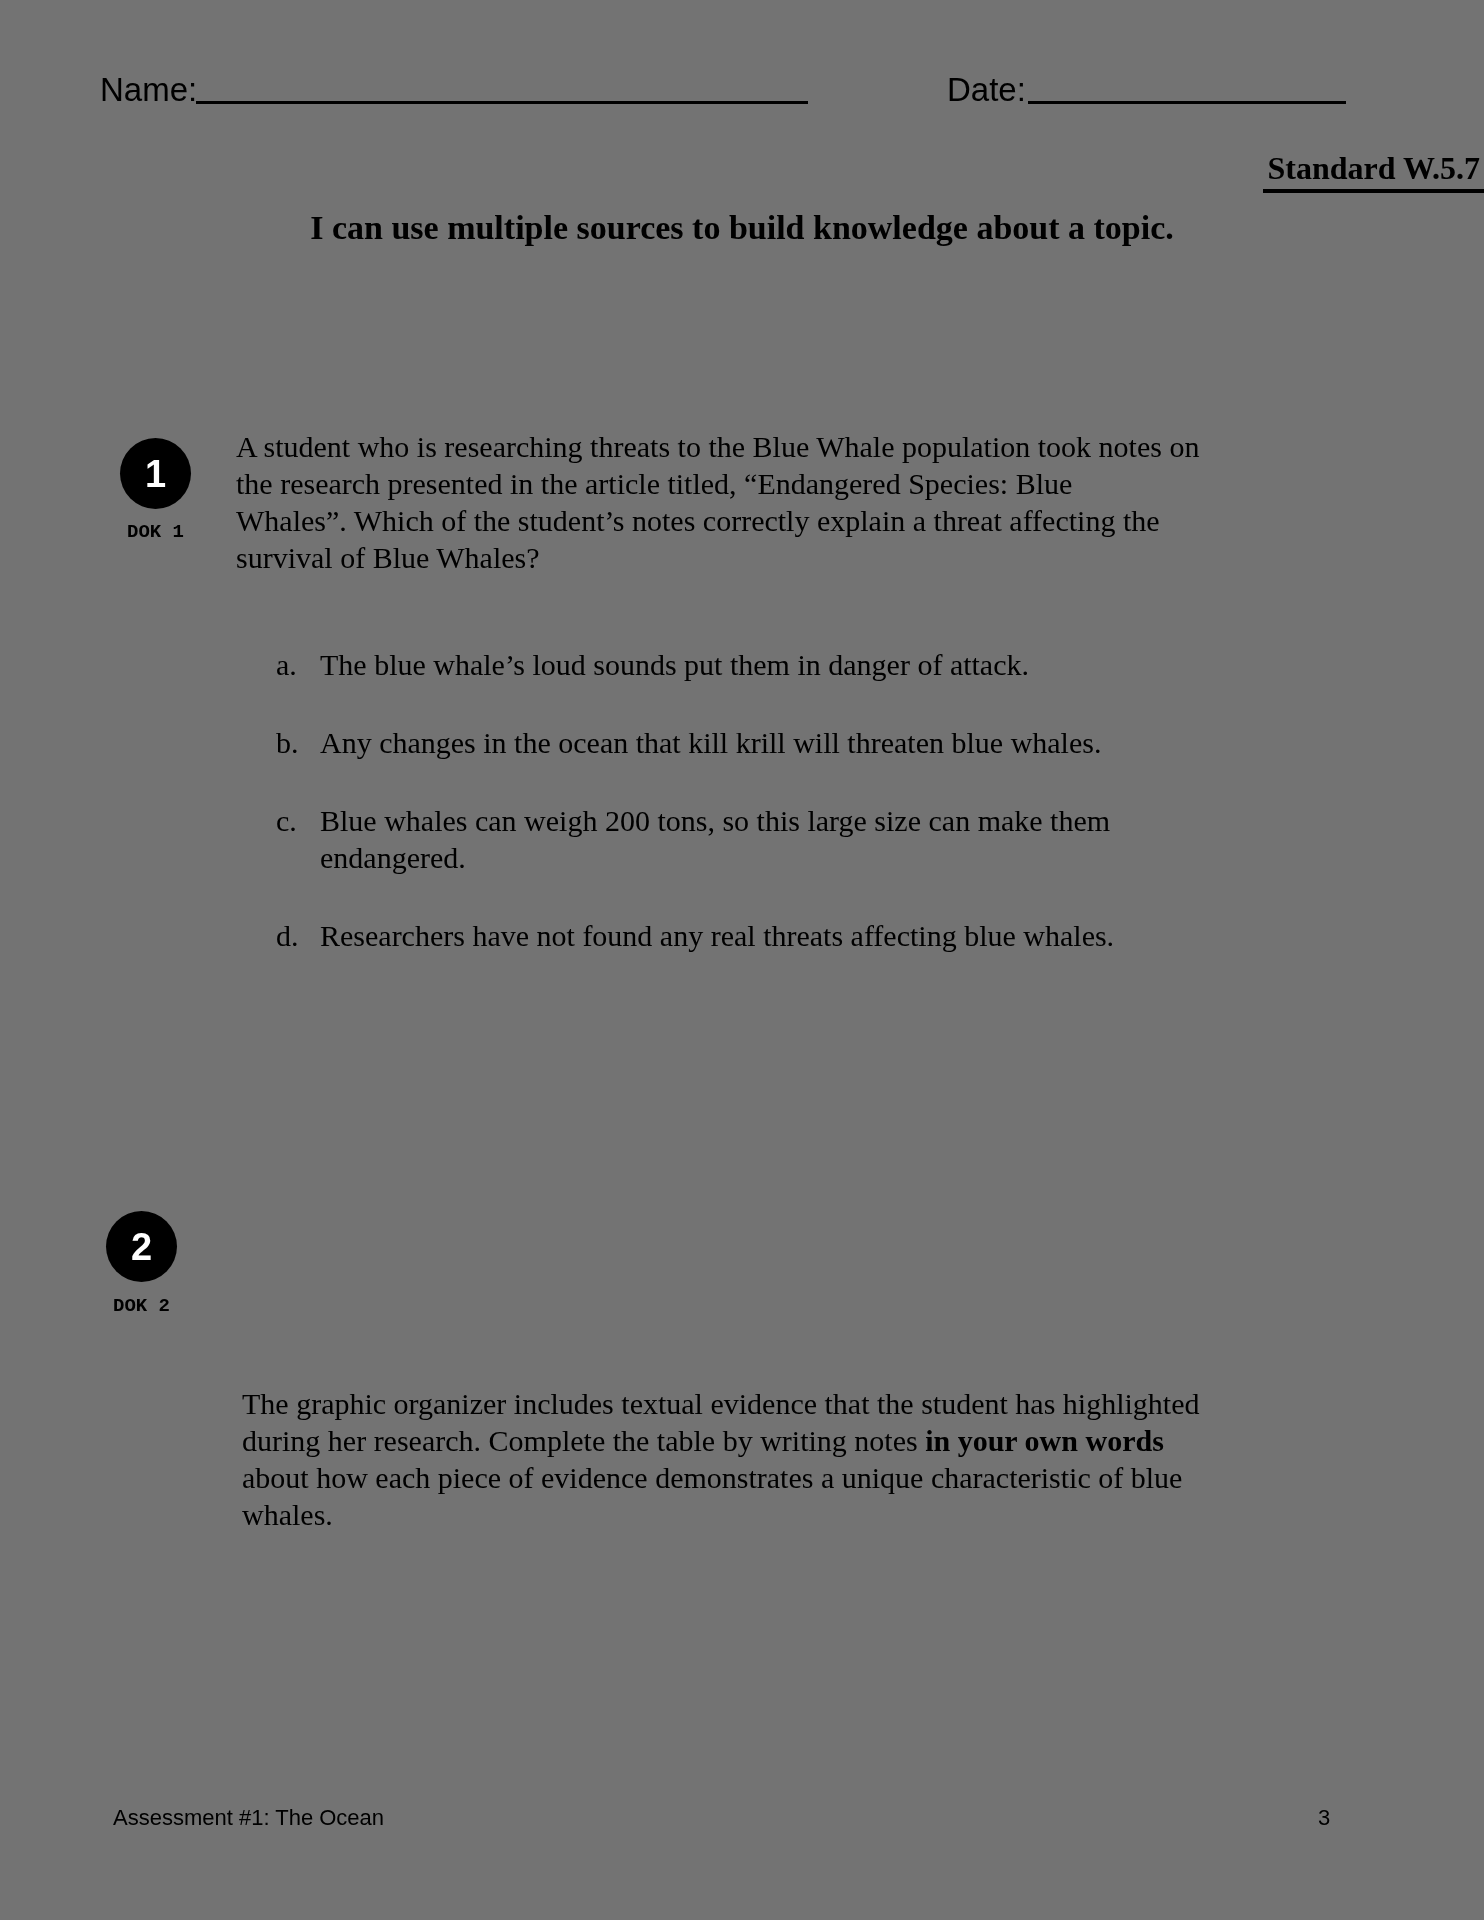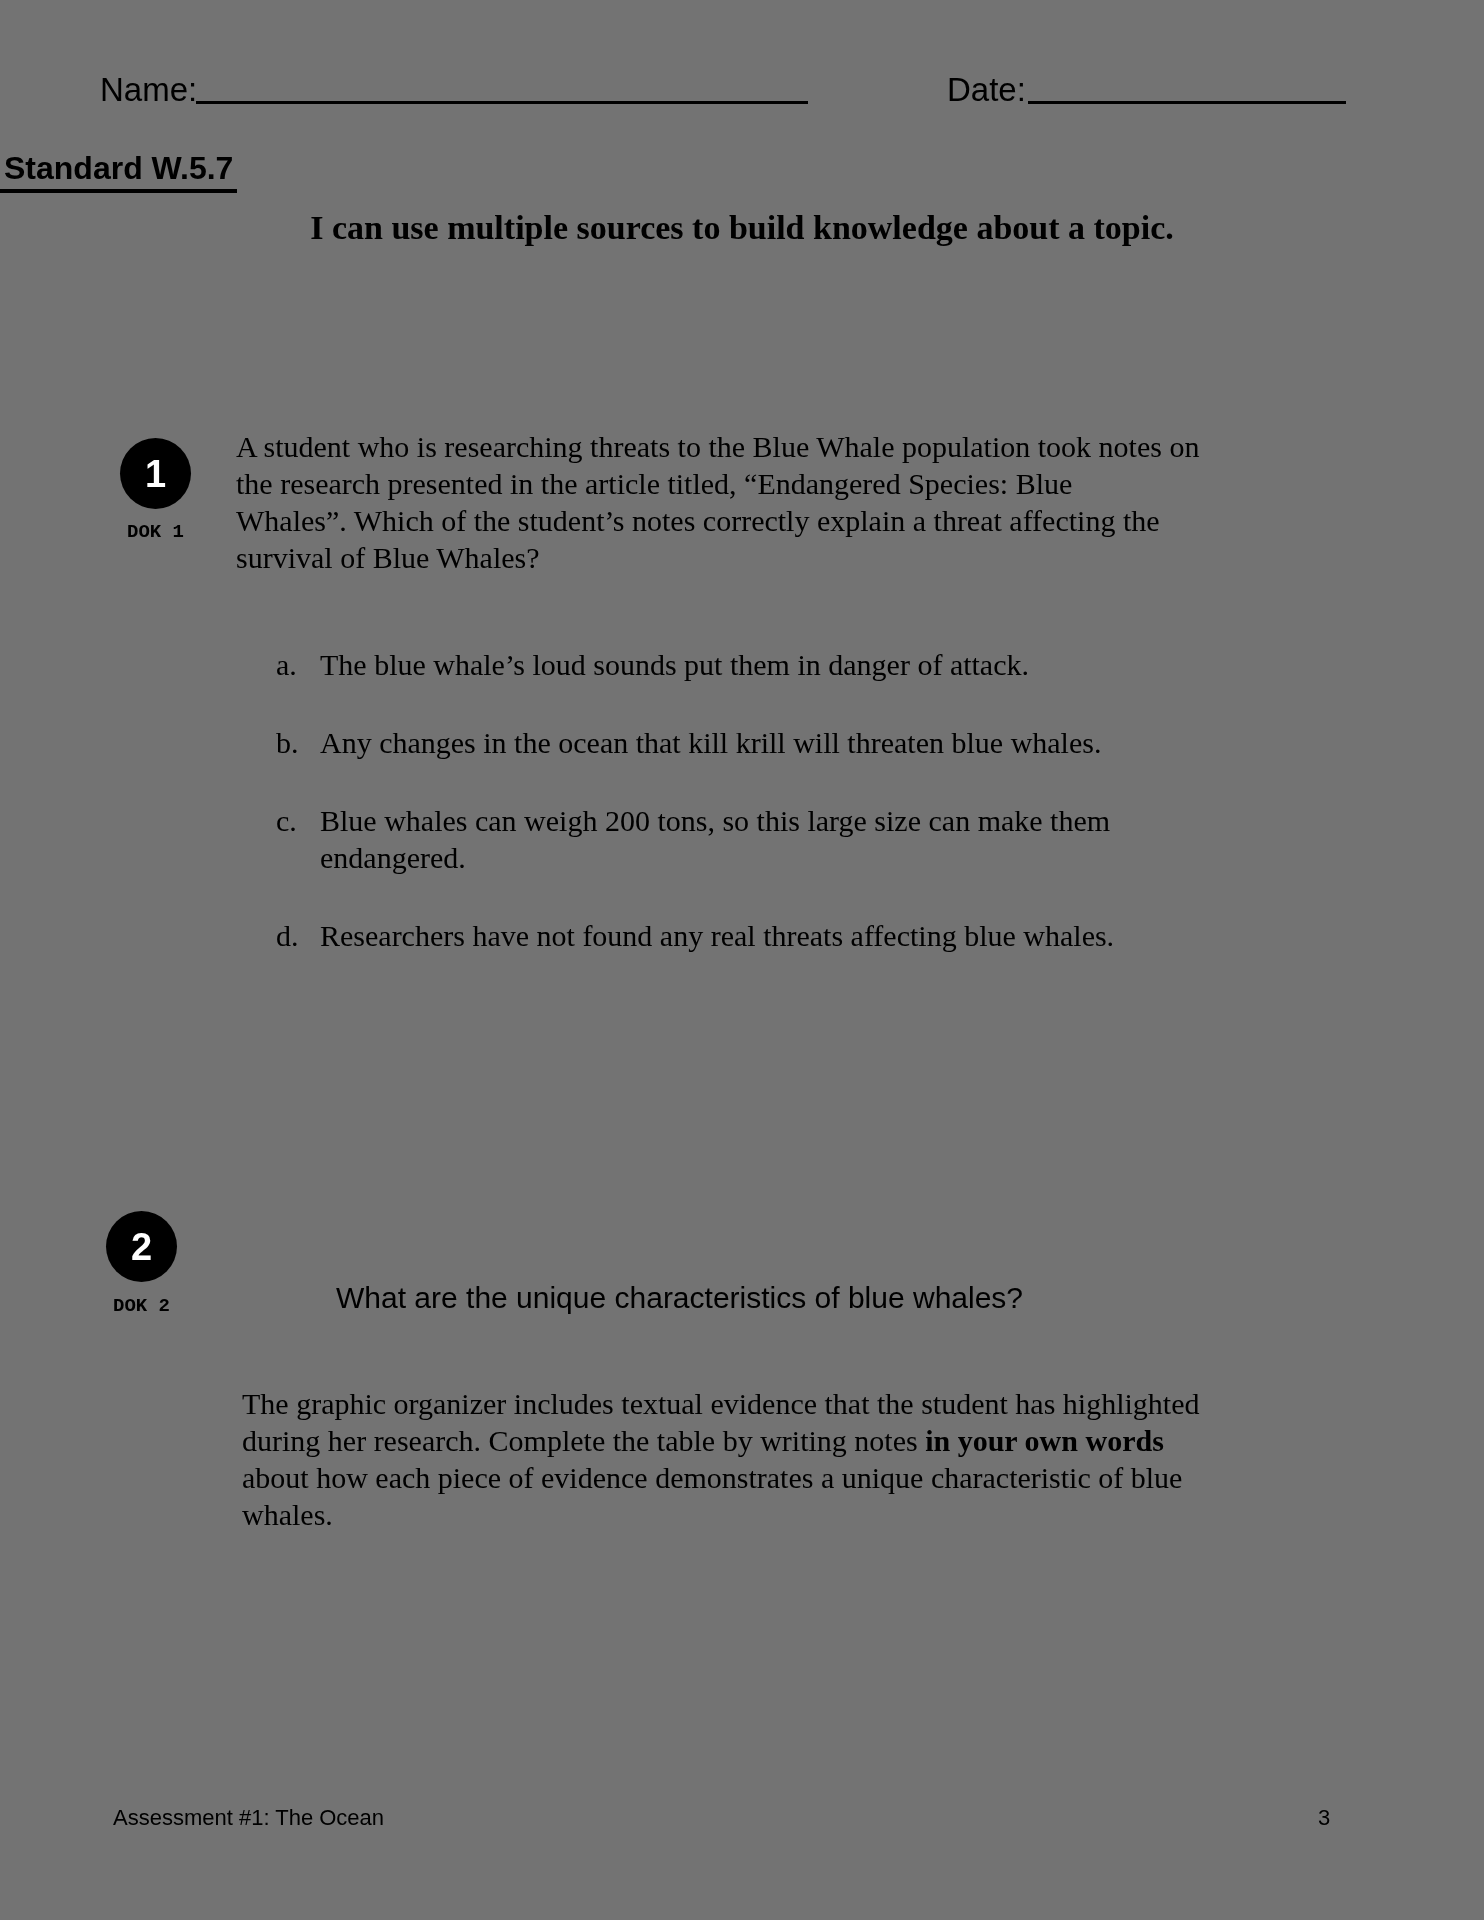--- a/index.html
+++ b/index.html
@@ -23,22 +23,22 @@
     line-height: 36px;
     font-family: "Liberation Sans", sans-serif;
   }
   .blank-line {
     border-bottom: 3px solid #000000;
     height: 25px;
   }
 
   .page-title-wrap {
     left: 0; right: 0;
-    text-align: left;
-    font-family: Liberation Sans, sans-serif;
+    text-align: right;
+    font-family: Liberation Serif, serif;
     font-weight: bold;
     font-size: 32px;
     line-height: 36px;
   }
   .page-title-underline {
     display: inline-block;
     border-bottom: 4px solid #000000;
     padding: 0 4px 3px 4px;
   }
   .page-subtitle {
@@ -157,21 +157,20 @@
     <span class="choice-letter">d.</span>
     <span class="choice-text">Researchers have not found any real threats affecting blue whales.</span>
   </div>
 
   <div class="abs q-badge" style="left:106px; top:1211px;">
     <span class="q-badge-num">2</span>
   </div>
   <div class="abs dok-label" style="left:86px; top:1295px;">DOK 2</div>
 
 
-  <div class="abs essential-q" style="left:336px; top:1280px;">What are the unique characteristics of blue whales?</div>
 
   <div class="abs prose" style="left:242px; top:1348px; width:1150px;">
     <span>The graphic organizer includes textual evidence that the student has highlighted
 during her research.  Complete the table by writing notes </span><span class="bold">in your own words</span><span>
 about how each piece of evidence demonstrates a unique characteristic of blue
 whales.</span>
   </div>
 
   <div class="abs footer-text" style="left:113px; top:1801px;">Assessment #1: The Ocean</div>
   <div class="abs footer-text" style="left:1318px; top:1801px;">3</div>

